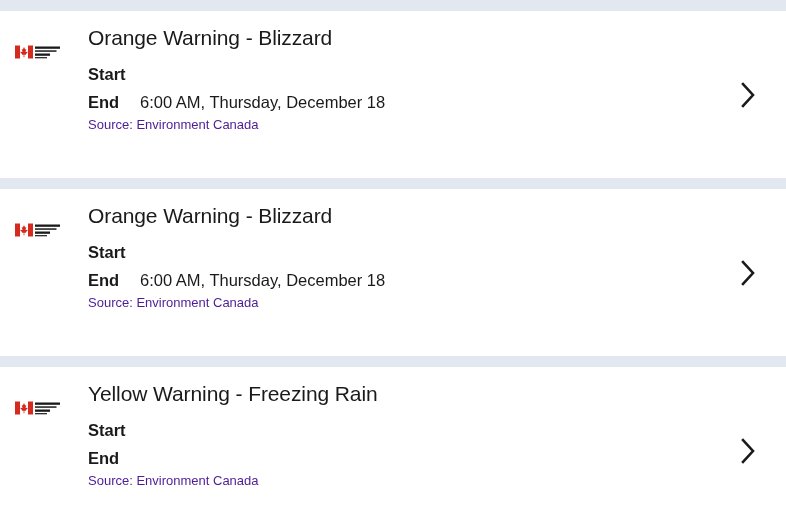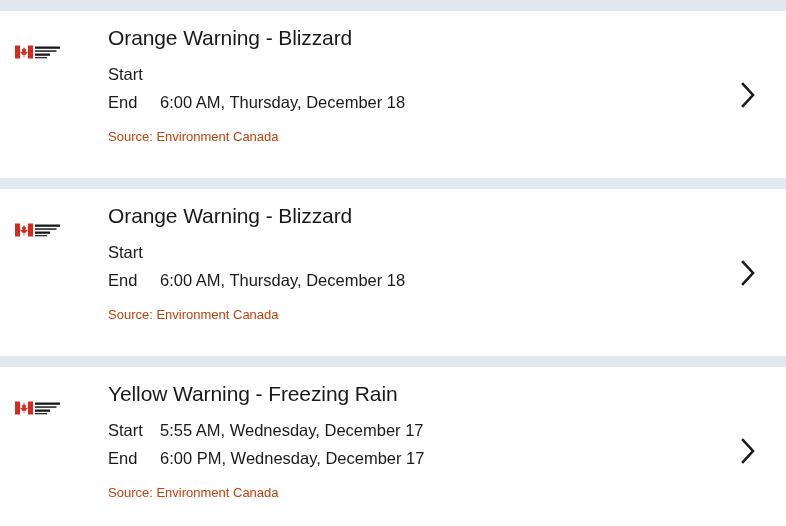--- a/index.html
+++ b/index.html
@@ -28,21 +28,20 @@
   }
 
   .alert-row {
     position: relative;
     display: flex;
     align-items: flex-start;
     background: #ffffff;
     height: 167px;
     box-sizing: border-box;
     cursor: pointer;
-    gap: 20px;
   }
 
   .logo-cell {
     width: 88px;
     flex: 0 0 88px;
     display: flex;
     justify-content: center;
     padding-top: 33px;
     box-sizing: border-box;
   }
@@ -74,31 +73,31 @@
     color: #1a1a1a;
     line-height: 28px;
     display: flex;
     white-space: nowrap;
   }
 
   .time-label {
     display: inline-block;
     width: 52px;
     flex: 0 0 52px;
+    font-weight: bold;
   }
 
   .time-value {
     flex: 0 1 auto;
   }
 
   .source-line {
     font-size: 13px;
-    color: #c2410c;
+    color: #4c1d95;
     line-height: 18px;
-    margin-top: 12px;
     white-space: nowrap;
   }
 
   .chevron-cell {
     width: 76px;
     flex: 0 0 76px;
     display: flex;
     align-items: center;
     justify-content: center;
     align-self: stretch;
@@ -190,25 +189,23 @@
         <rect x="40" y="5" width="50" height="4.6" fill="#1a1a1a"></rect>
         <rect x="40" y="12.6" width="43" height="3" fill="#1a1a1a"></rect>
         <rect x="40" y="19" width="30" height="4.6" fill="#1a1a1a"></rect>
         <rect x="40" y="26.2" width="24" height="2.4" fill="#1a1a1a"></rect>
       </svg>
     </div>
     <div class="content-cell">
       <div class="alert-title">Yellow Warning - Freezing Rain</div>
       <div class="time-line">
         <span class="time-label">Start</span>
-        <span class="time-value">5:55 AM, Wednesday, December 17</span>
       </div>
       <div class="time-line">
         <span class="time-label">End</span>
-        <span class="time-value">6:00 PM, Wednesday, December 17</span>
       </div>
       <div class="source-line">Source: Environment Canada</div>
     </div>
     <div class="chevron-cell">
       <svg class="chevron-icon" viewBox="0 0 16 26">
         <polyline points="3,2 13,13 3,24" fill="none" stroke="#1a1a1a" stroke-width="2.6" stroke-linecap="square" stroke-linejoin="miter"></polyline>
       </svg>
     </div>
   </div>
 

